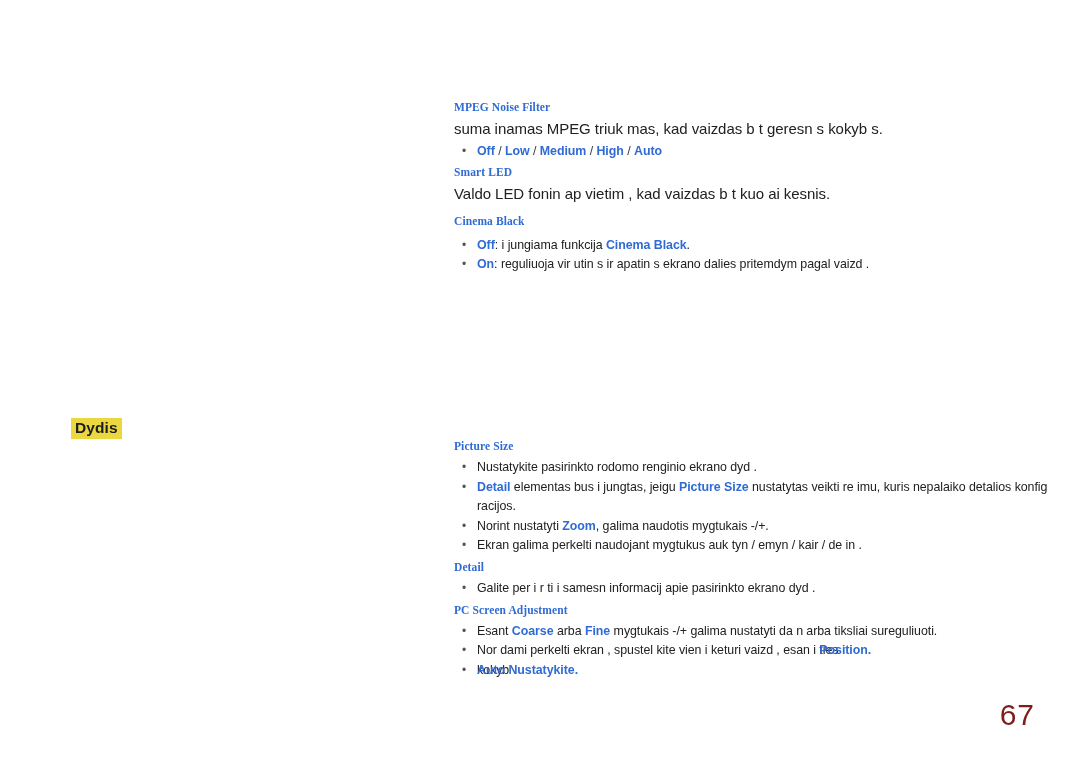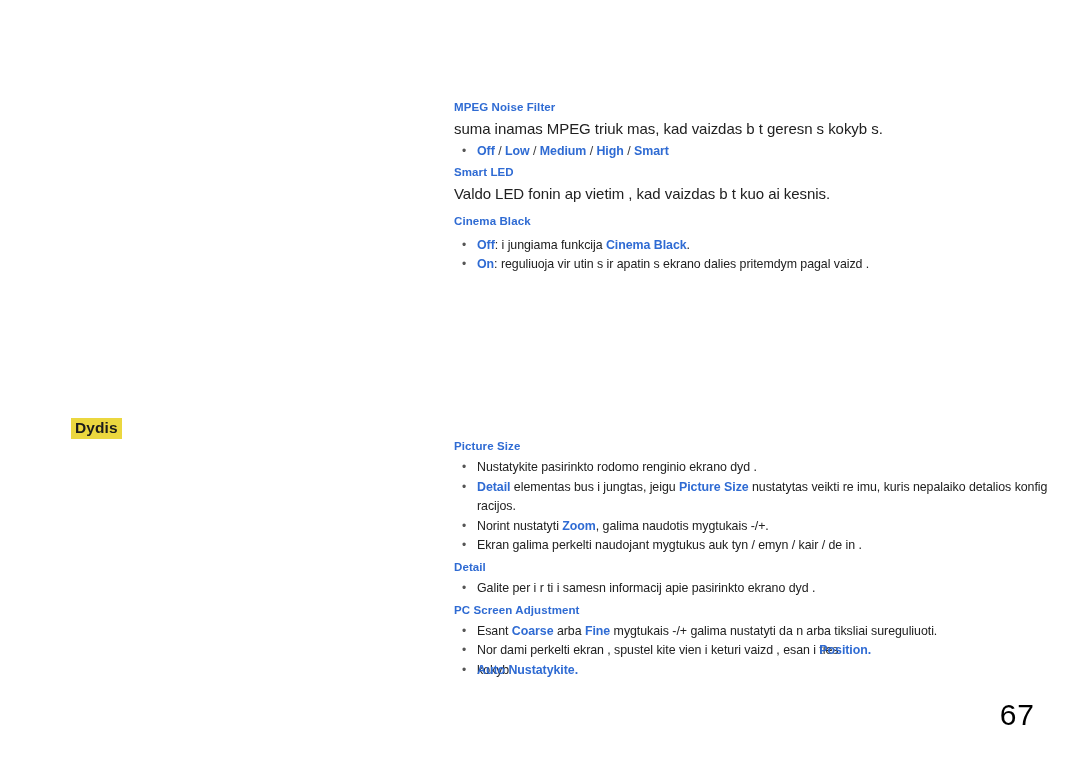--- a/index.html
+++ b/index.html
@@ -54,20 +54,21 @@
 
   .block { margin: 0; }
 
   h3.heading {
     margin: 0;
     font-size: 11.5px;
     font-weight: 700;
     color: #2f6bd3;
     line-height: 17px;
     letter-spacing: 0.1px;
+    font-family: Liberation Serif, serif;
   }
 
   p.para {
     margin: 0;
     font-size: 15px;
     line-height: 19.5px;
     color: #212121;
     letter-spacing: -0.05px;
   }
 
@@ -122,21 +123,21 @@
   .gap-m  { height: 9px; }
 
   
   .page-number {
     position: absolute;
     left: 0;
     top: 698px;
     width: 1035px;
     text-align: right;
     font-size: 30px;
-    color: #000000;
+    color: #7f1d1d;
     font-weight: 400;
     letter-spacing: 1px;
     font-family: "Liberation Sans", sans-serif;
   }
 </style>
 </head>
 <body>
 
 <div class="page">
 
@@ -147,21 +148,21 @@
   <div class="content-col">
 
     <div class="block">
       <h3 class="heading">MPEG Noise Filter</h3>
       <div class="gap-s"></div>
       <p class="para">suma inamas MPEG triuk mas, kad vaizdas b t  geresn s kokyb s.</p>
       <div class="gap-s"></div>
       <ul class="bullets">
         <li>
           <span class="dot">•</span>
-          <span class="kw">Off</span><span class="sep"> / </span><span class="kw">Low</span><span class="sep"> / </span><span class="kw">Medium</span><span class="sep"> / </span><span class="kw">High</span><span class="sep"> / </span><span class="kw">Smart</span>
+          <span class="kw">Off</span><span class="sep"> / </span><span class="kw">Low</span><span class="sep"> / </span><span class="kw">Medium</span><span class="sep"> / </span><span class="kw">High</span><span class="sep"> / </span><span class="kw">Auto</span>
         </li>
       </ul>
     </div>
 
     <div class="gap-s"></div>
 
     <div class="block">
       <h3 class="heading">Smart LED</h3>
       <div class="gap-s"></div>
       <p class="para">Valdo LED fonin  ap vietim , kad vaizdas b t  kuo ai kesnis.</p>

